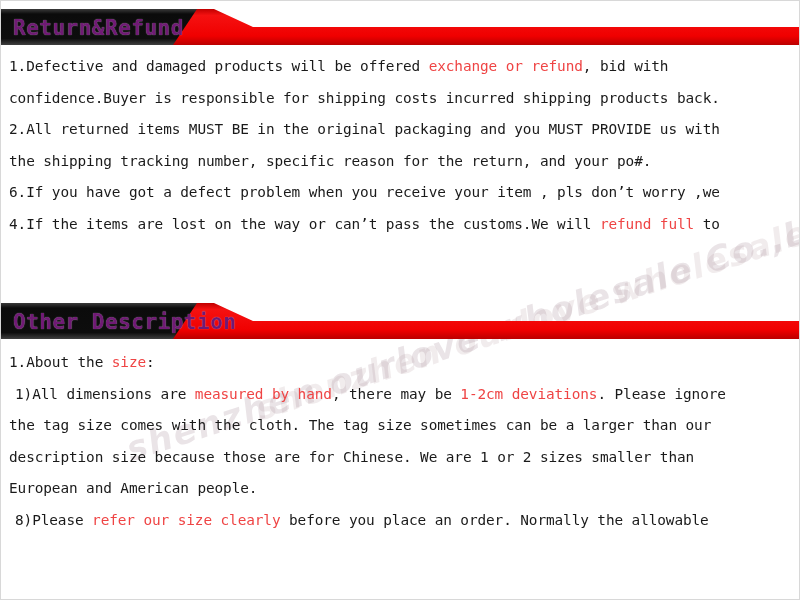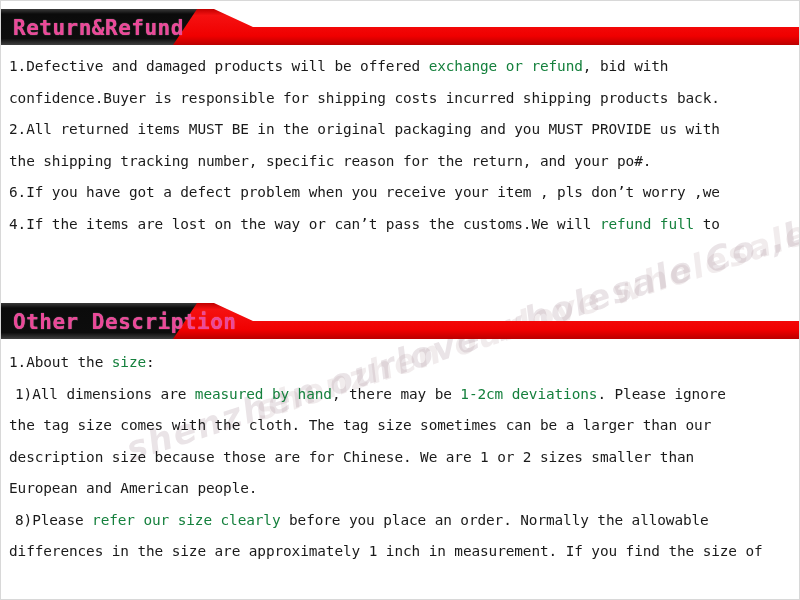--- a/index.html
+++ b/index.html
@@ -63,21 +63,21 @@
   .banner svg {
     position: absolute;
     left: 0;
     top: 0;
     display: block;
   }
   .banner-title {
     position: absolute;
     left: 12px;
     top: 11px;
-    color: #ec4899;
+    color: #701a75;
     font-family: "DejaVu Sans Mono", "Liberation Mono", monospace;
     font-size: 21px;
     font-weight: bold;
     letter-spacing: 0.5px;
     line-height: 24px;
     text-shadow: 0 0 1px rgba(255,255,255,0.6);
     z-index: 6;
     white-space: nowrap;
   }
   #banner-return { top: 4px; }
@@ -100,21 +100,21 @@
     color: #1a1a1a;
     padding-left: 8px;
     padding-right: 4px;
     white-space: nowrap;
     letter-spacing: -0.1px;
   }
   .para.indent {
     padding-left: 14px;
   }
   .hl {
-    color: #15803d;
+    color: #ef4444;
   }
 </style>
 </head>
 <body>
 
 <div id="page">
 
   <div class="watermark-layer">
     <div class="watermark-text wm-a">shenzhen ourlove wholesale Co.,Ltd</div>
     <div class="watermark-text wm-b">shenzhen ourlove wholesale Co.,Ltd</div>
@@ -199,18 +199,15 @@
     </div>
     <div class="para">
       <span>description size because those are for Chinese. We are 1 or 2 sizes smaller than</span>
     </div>
     <div class="para">
       <span>European and American people.</span>
     </div>
     <div class="para indent">
       <span>8)Please </span><span class="hl">refer our size clearly</span><span> before you place an order. Normally the allowable</span>
     </div>
-    <div class="para">
-      <span>differences in the size are approximately 1 inch in measurement. If you find the size of</span>
-    </div>
   </div>
 
 </div>
 
 </body></html>

